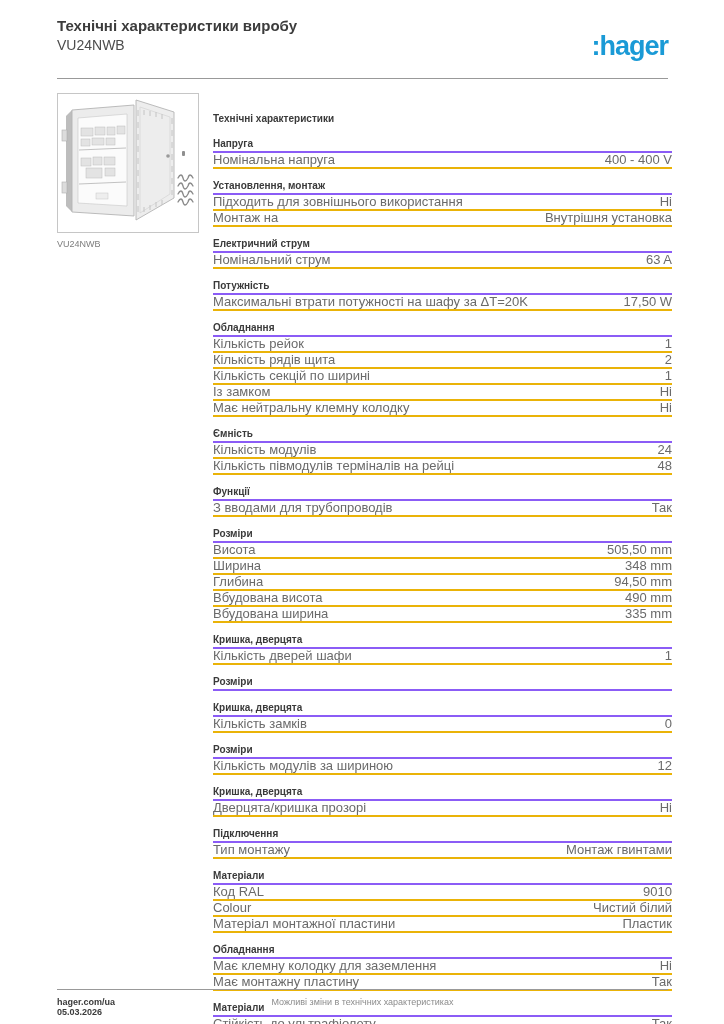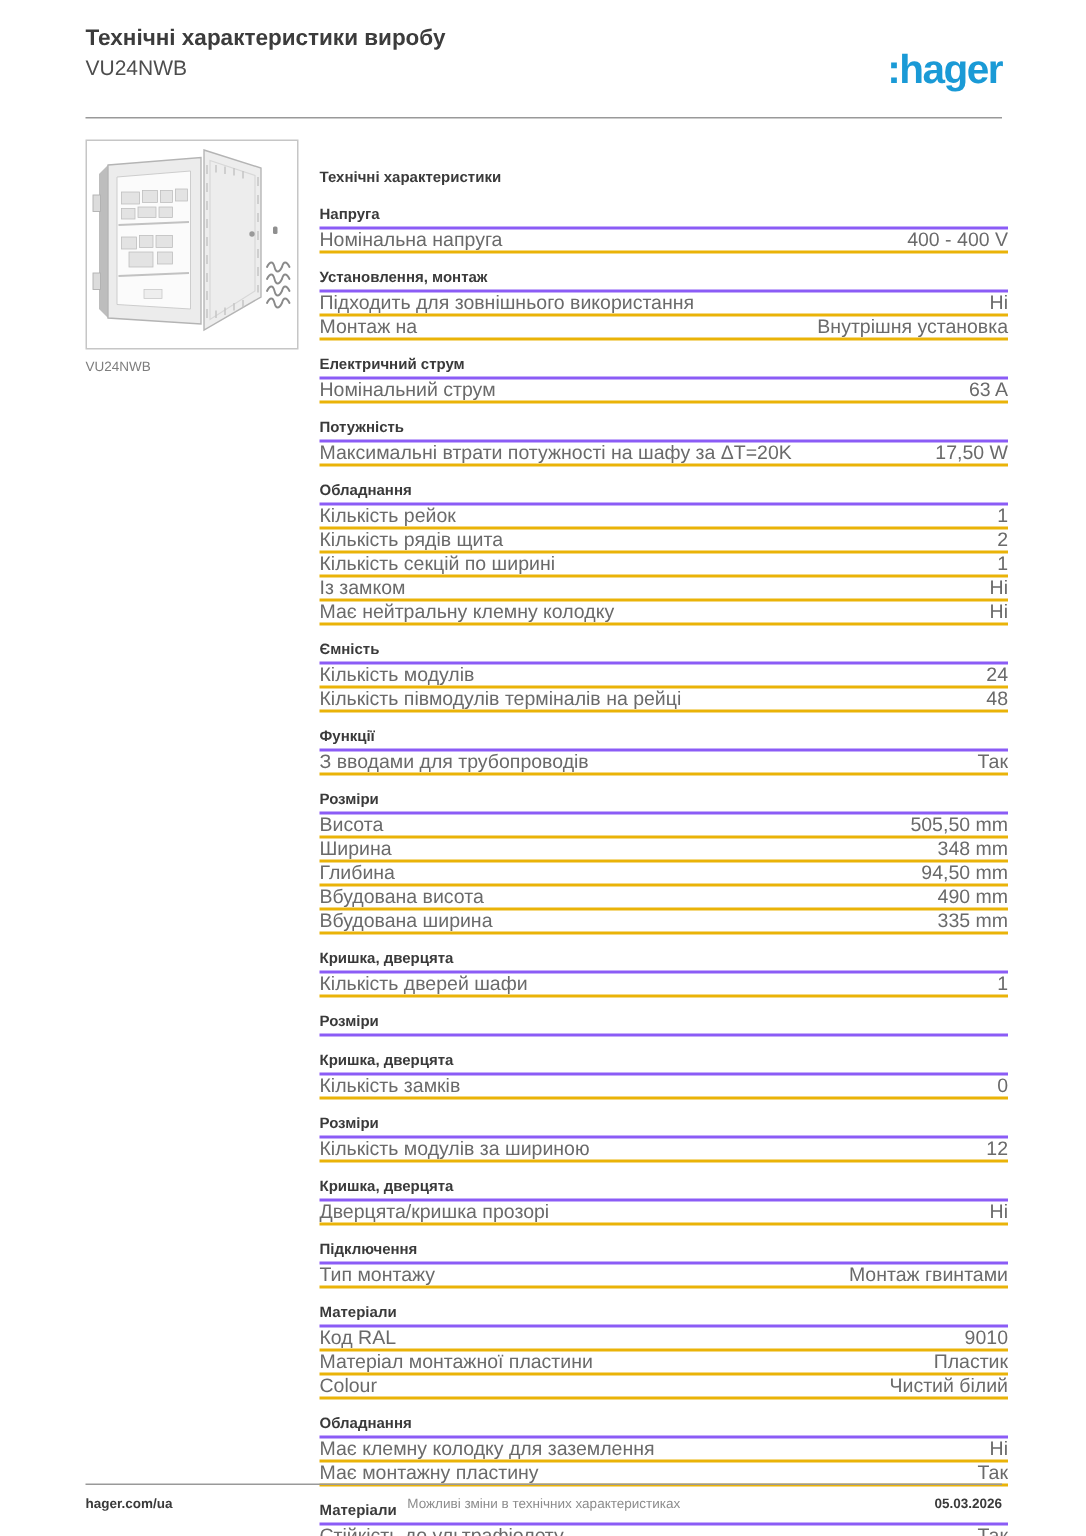--- a/index.html
+++ b/index.html
@@ -41,20 +41,21 @@
     border-bottom:2px solid #eab308;
   }
   .row .label { text-align:left; padding-right:10px; white-space:nowrap; }
   .row .value { text-align:center; white-space:nowrap; }
   
   .footer-rule { position:absolute; left:57px; right:56px; top:989px; border-top:1px solid #999; }
   .footer {
     position:absolute; left:57px; right:56px; top:997px;
     display:flex; justify-content:space-between; align-items:baseline;
     font-size:9px;
+    flex-direction:column;
   }
   .footer .site { font-weight:bold; color:#3a3a3a; }
   .footer .date { font-weight:bold; color:#3a3a3a; }
   .footer .disclaimer {
     position:absolute; left:50%; transform:translateX(-50%);
     color:#8c8c8c; white-space:nowrap;
   }
 </style>
 </head>
 <body>
@@ -286,26 +287,26 @@
               <span class="value">Монтаж гвинтами</span>
             </div>
           </div>
           <div class="section">
             <div class="section-header">Матеріали</div>
             <div class="row">
               <span class="label">Код RAL</span>
               <span class="value">9010</span>
             </div>
             <div class="row">
+              <span class="label">Colour</span>
+              <span class="value">Чистий білий</span>
+            </div>
+            <div class="row">
               <span class="label">Матеріал монтажної пластини</span>
               <span class="value">Пластик</span>
-            </div>
-            <div class="row">
-              <span class="label">Colour</span>
-              <span class="value">Чистий білий</span>
             </div>
           </div>
           <div class="section">
             <div class="section-header">Обладнання</div>
             <div class="row">
               <span class="label">Має клемну колодку для заземлення</span>
               <span class="value">Ні</span>
             </div>
             <div class="row">
               <span class="label">Має монтажну пластину</span>

